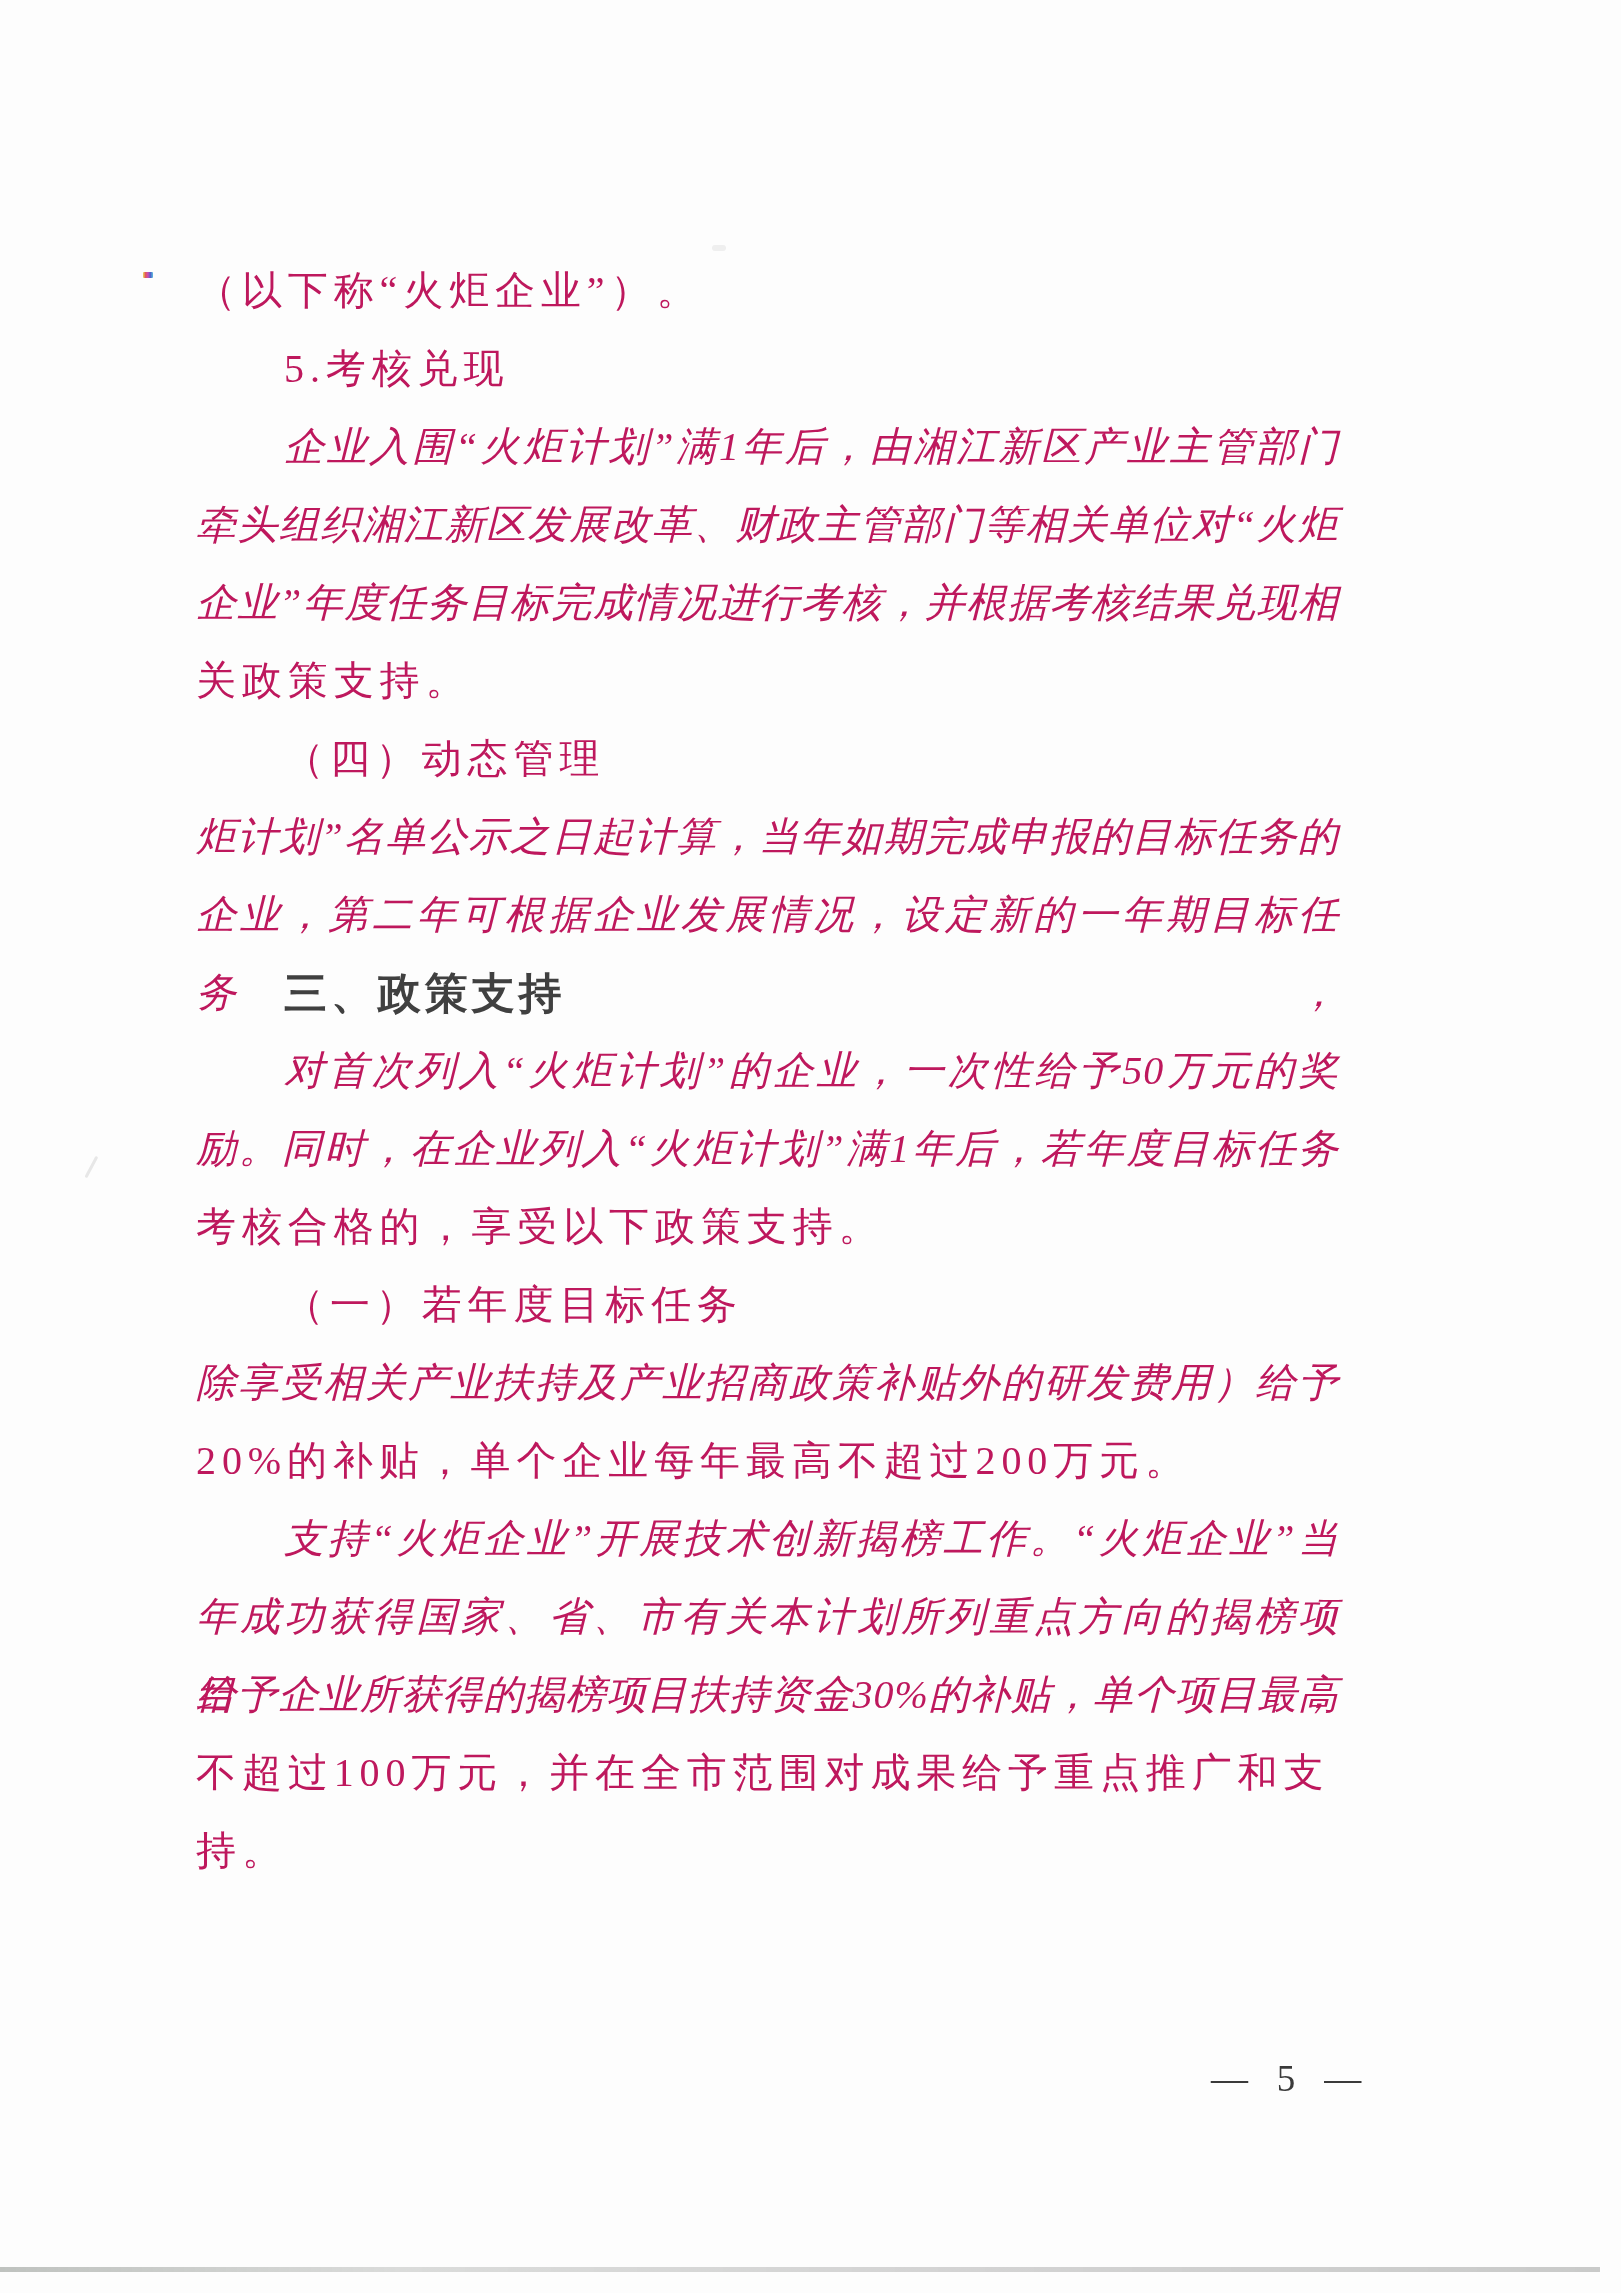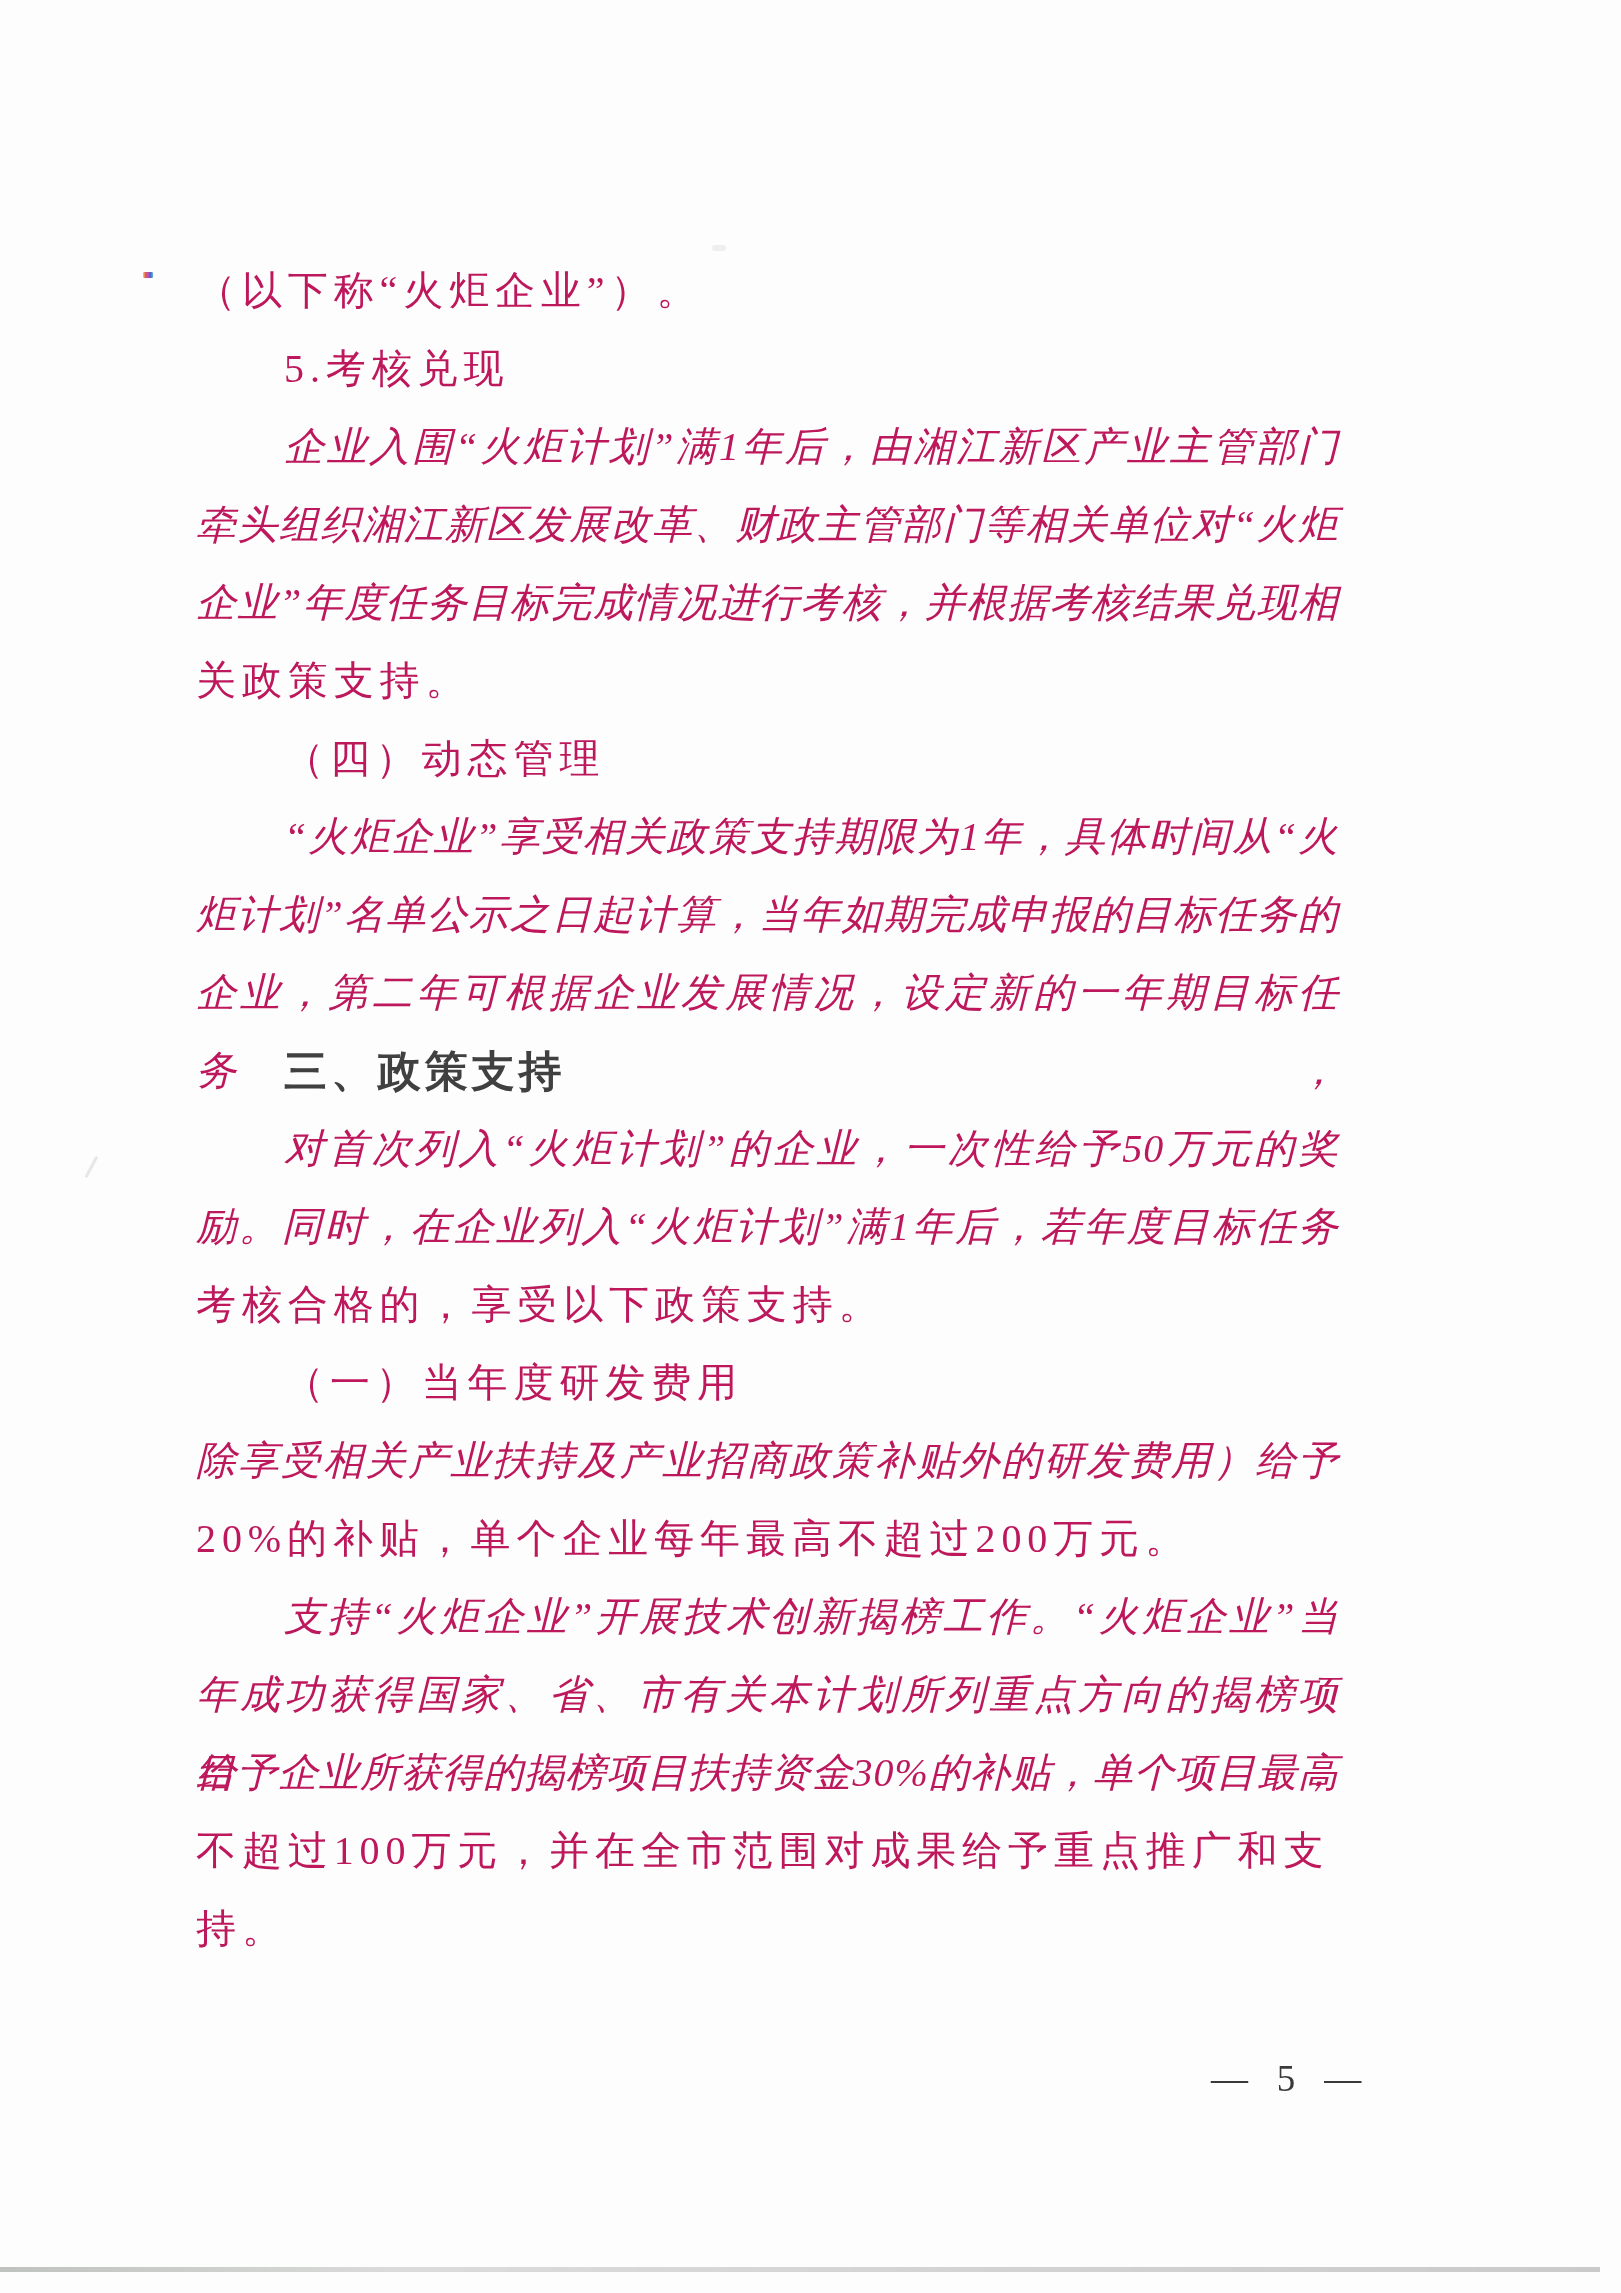--- a/index.html
+++ b/index.html
@@ -109,28 +109,27 @@
   <div class="smudge-b"></div>
 
   <div class="text-block">
     <div class="ln">（以下称“火炬企业”）。</div>
     <div class="ln ind">5.考核兑现</div>
     <div class="ln ind jf">企业入围“火炬计划”满1年后，由湘江新区产业主管部门</div>
     <div class="ln jf">牵头组织湘江新区发展改革、财政主管部门等相关单位对“火炬</div>
     <div class="ln jf">企业”年度任务目标完成情况进行考核，并根据考核结果兑现相</div>
     <div class="ln">关政策支持。</div>
     <div class="ln ind">（四）动态管理</div>
-    <div class="ln ind jf">“火炬企业”享受相关政策支持期限为1年，具体时间从“火</div>
     <div class="ln jf">炬计划”名单公示之日起计算，当年如期完成申报的目标任务的</div>
     <div class="ln jf">企业，第二年可根据企业发展情况，设定新的一年期目标任务，</div>
     <div class="ln ind hd">三、政策支持</div>
     <div class="ln ind jf">对首次列入“火炬计划”的企业，一次性给予50万元的奖</div>
     <div class="ln jf">励。同时，在企业列入“火炬计划”满1年后，若年度目标任务</div>
     <div class="ln">考核合格的，享受以下政策支持。</div>
-    <div class="ln ind">（一）当年度研发费用</div>
+    <div class="ln ind">（一）若年度目标任务</div>
     <div class="ln jf">除享受相关产业扶持及产业招商政策补贴外的研发费用）给予</div>
     <div class="ln">20%的补贴，单个企业每年最高不超过200万元。</div>
     <div class="ln ind jf">支持“火炬企业”开展技术创新揭榜工作。“火炬企业”当</div>
     <div class="ln jf">年成功获得国家、省、市有关本计划所列重点方向的揭榜项目，</div>
     <div class="ln jf">给予企业所获得的揭榜项目扶持资金30%的补贴，单个项目最高</div>
     <div class="ln">不超过100万元，并在全市范围对成果给予重点推广和支持。</div>
   </div>
 
   <div class="page-footer">— 5 —</div>
 

